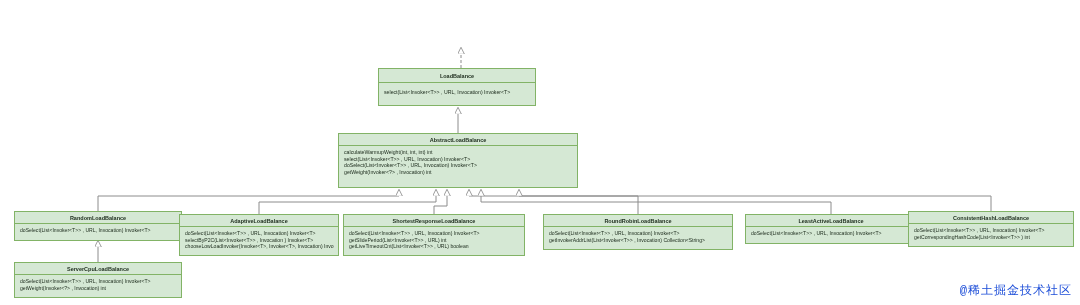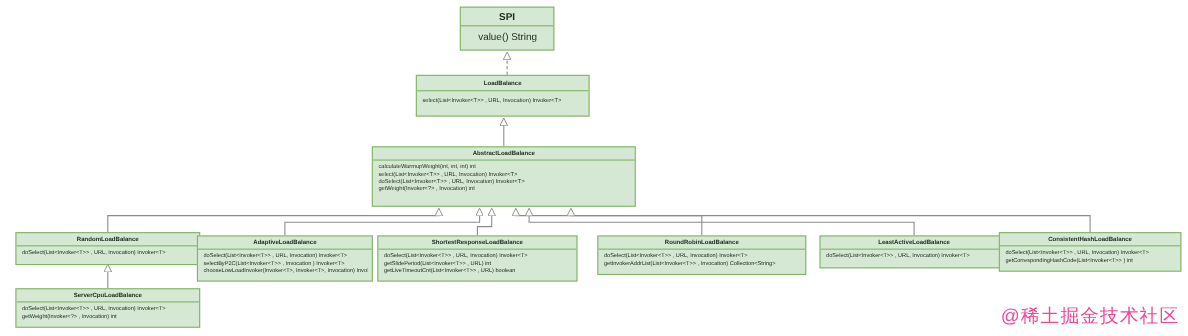--- a/index.html
+++ b/index.html
@@ -78,25 +78,25 @@
   #node-leastactive{ left: 745px; top: 214px; width: 172px; height: 30px; }
   #node-consistent { left: 908px; top: 211px; width: 166px; height: 36px; }
 
   .leaf .uml-title  { font-size: 5.5px; padding: 3px 2px 2px; }
   .leaf .uml-member { font-size: 5.1px; }
 
   #watermark {
     position: absolute;
     right: 8px;
     bottom: 6px;
-    font-size: 17px;
-    color: #ec4899;
+    font-size: 12px;
+    color: #1d4ed8;
     letter-spacing: 1px;
     white-space: nowrap;
-    font-family: Liberation Sans, sans-serif;
+    font-family: Liberation Mono, monospace;
   }
 </style>
 </head>
 <body>
 
 <div id="canvas">
 
   <svg id="edge-layer" viewBox="0 0 1080 305" xmlns="http://www.w3.org/2000/svg">
     <defs>
       <marker id="hollow-tri" viewBox="0 0 10 10" refX="9" refY="5" markerWidth="7" markerHeight="7" orient="auto-start-reverse">
@@ -128,26 +128,20 @@
       <path d="M 638 214 L 638 196 L 469 196 L 469 190" fill="none" stroke="#8c8c8c" stroke-width="1" marker-end="url(#hollow-tri)"></path>
     </g>
     <g>
       <path d="M 831 214 L 831 202 L 481 202 L 481 190" fill="none" stroke="#8c8c8c" stroke-width="1" marker-end="url(#hollow-tri)"></path>
     </g>
     <g>
       <path d="M 991 211 L 991 196 L 519 196 L 519 190" fill="none" stroke="#8c8c8c" stroke-width="1" marker-end="url(#hollow-tri)"></path>
     </g>
   </svg>
 
-  <div class="uml-box" id="node-spi">
-    <div class="uml-title">SPI</div>
-    <div class="uml-members">
-      <div class="uml-member">value() String</div>
-    </div>
-  </div>
 
   <div class="uml-box" id="node-loadbalance">
     <div class="uml-title">LoadBalance</div>
     <div class="uml-members">
       <div class="uml-member">select(List&lt;Invoker&lt;T&gt;&gt; , URL, Invocation) Invoker&lt;T&gt;</div>
     </div>
   </div>
 
   <div class="uml-box" id="node-abstract">
     <div class="uml-title">AbstractLoadBalance</div>

